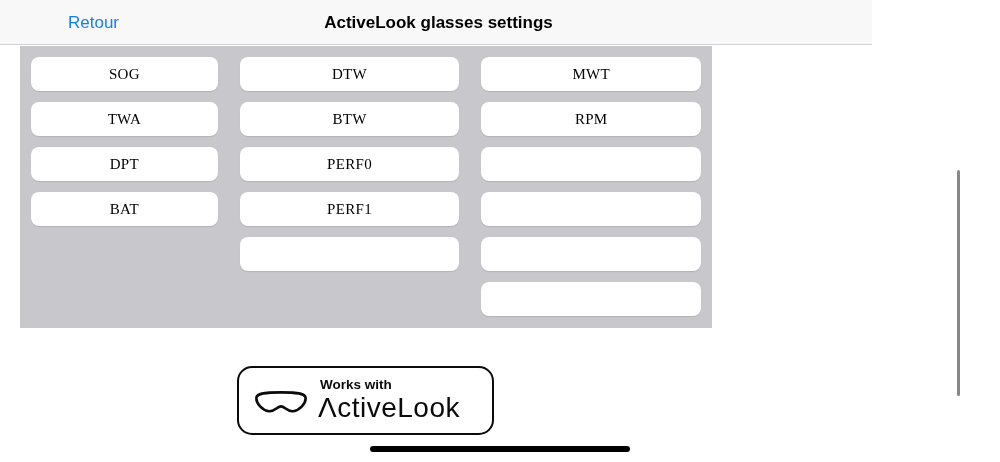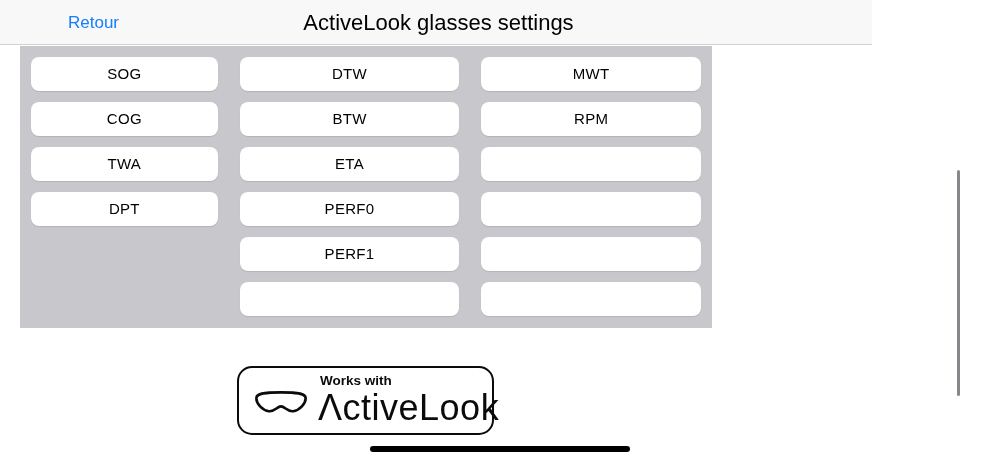--- a/index.html
+++ b/index.html
@@ -22,21 +22,21 @@
   .nav-back {
     position: absolute; left: 68px; top: 0; height: 45px;
     display: flex; align-items: center;
     color: #157efb; font-size: 17px;
     background: none; border: none; cursor: pointer;
     font-family: "Liberation Sans", sans-serif;
   }
   .nav-title {
     position: absolute; left: 5px; right: 0; top: 0; height: 45px;
     display: flex; align-items: center; justify-content: center;
-    font-size: 22px; font-weight: normal; color: #000;
+    font-size: 17px; font-weight: bold; color: #000;
     pointer-events: none;
   }
 
   
   .fields-grid {
     position: absolute; left: 20px; top: 46px;
     width: 692px;
     display: flex; justify-content: space-between;
   }
   .column {
@@ -44,21 +44,21 @@
     background: #c7c7cc;
     padding: 11px 11px 12px 11px;
   }
   .column:nth-child(2), .column:nth-child(3) { width: 255px; }
   .slot {
     display: block; width: 100%; height: 34px;
     margin-bottom: 11px;
     background: #ffffff;
     border: none; border-radius: 8px;
     box-shadow: 0 1px 1px rgba(0,0,0,0.10);
-    font-family: Liberation Sans, sans-serif;
+    font-family: Liberation Serif, serif;
     font-size: 15px; letter-spacing: 0.3px; color: #000;
     text-align: center; line-height: 34px;
     cursor: pointer;
   }
   .slot:last-child { margin-bottom: 0; }
 
   
   .badge {
     position: absolute; left: 237px; top: 366px;
     width: 257px; height: 69px;
@@ -67,21 +67,21 @@
     display: flex; align-items: center;
     padding: 6px 4px 6px 13px;
   }
   .badge-glasses { flex: 0 0 auto; margin-right: 8px; margin-top: 6px; }
   .badge-text { display: flex; flex-direction: column; line-height: 1.05; }
   .badge-tagline {
     font-size: 13.5px; font-weight: bold; color: #0b0b0b;
     margin-left: 2px; margin-bottom: 1px;
   }
   .badge-brand {
-    font-size: 36px; font-weight: normal; color: #0b0b0b;
+    font-size: 28px; font-weight: normal; color: #0b0b0b;
     letter-spacing: 0.5px;
   }
 
   
   .scroll-indicator {
     position: absolute; left: 957px; top: 170px;
     width: 3px; height: 226px;
     background: rgba(90,90,95,0.72); border-radius: 2px;
   }
 
@@ -96,28 +96,27 @@
 <body>
 
 <div class="navbar">
   <button class="nav-back">Retour</button>
   <div class="nav-title">ActiveLook glasses settings</div>
 </div>
 
 <div class="fields-grid">
     <div class="column">
       <button class="slot">SOG</button>
-      <button class="slot">COG</button>
       <button class="slot">TWA</button>
       <button class="slot">DPT</button>
+      <button class="slot">BAT</button>
     </div>
     <div class="column">
       <button class="slot">DTW</button>
       <button class="slot">BTW</button>
-      <button class="slot">ETA</button>
       <button class="slot">PERF0</button>
       <button class="slot">PERF1</button>
       <button class="slot"></button>
     </div>
     <div class="column">
       <button class="slot">MWT</button>
       <button class="slot">RPM</button>
       <button class="slot"></button>
       <button class="slot"></button>
       <button class="slot"></button>

